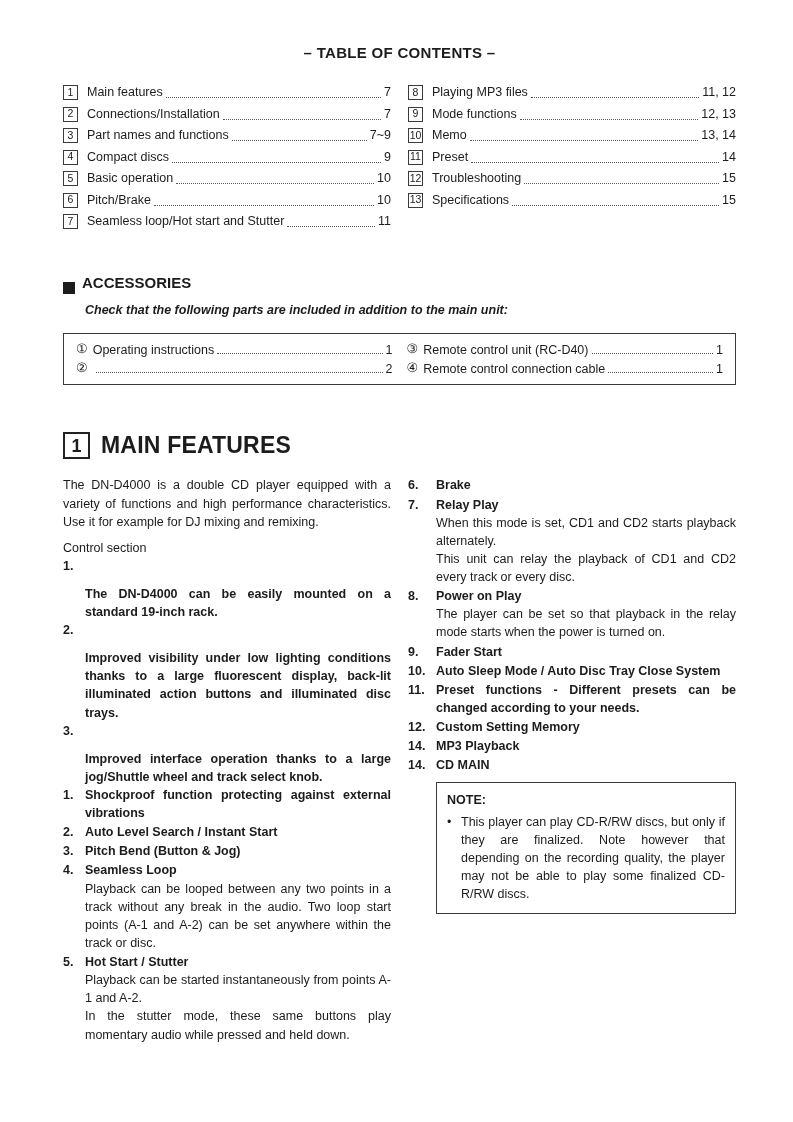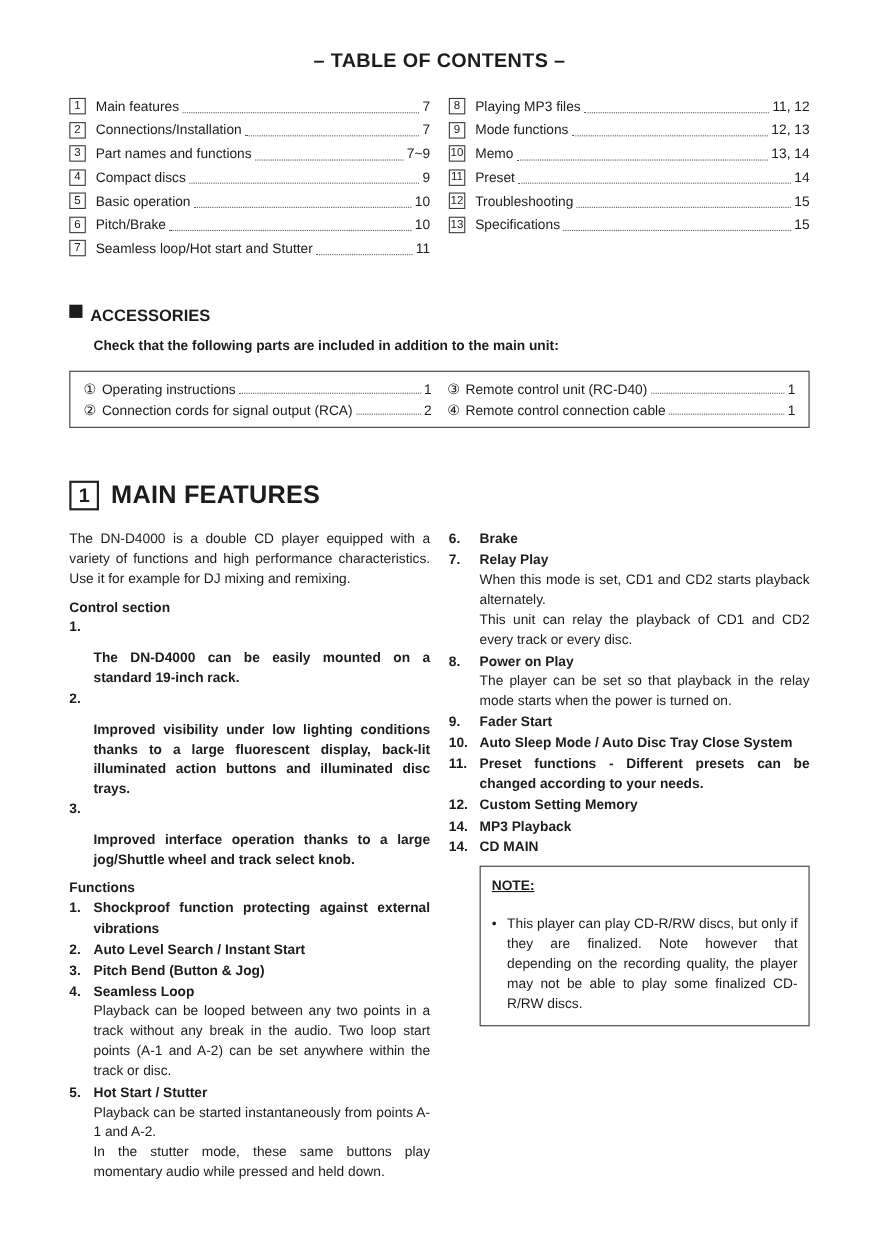--- a/index.html
+++ b/index.html
@@ -15,21 +15,21 @@
     line-height: 1.45;
     padding: 42px 57px 0 63px;
     overflow: hidden;
     position: relative;
   }
 
   
   .toc-title {
     text-align: center;
     font-weight: bold;
-    font-size: 18px;
+    font-size: 15px;
     letter-spacing: 0.3px;
     margin-bottom: 18px;
   }
   .toc-cols { display: flex; gap: 17px; }
   .toc-col { flex: 1; min-width: 0; }
   .toc-row { display: flex; align-items: center; height: 21.5px; }
   .numbox {
     flex: 0 0 auto;
     width: 15px; height: 15px;
     border: 1px solid #3a3a3a;
@@ -42,26 +42,26 @@
     flex: 1;
     min-width: 8px;
     border-bottom: 1.5px dotted #575757;
     align-self: flex-end;
     margin: 0 3px 5px 3px;
   }
   .toc-page { white-space: nowrap; }
 
   
   .acc-heading {
-    display: flex; align-items: flex-start;
+    display: flex; align-items: flex-end;
     font-weight: bold; font-size: 15px;
     margin-top: 40px;
   }
   .acc-square { width: 12px; height: 12px; background: #1c1c1c; margin-right: 7px; }
-  .acc-intro { font-weight: bold; margin: 7px 0 0 22px; }
+  .acc-intro { font-weight: bold; margin: 7px 0 0 22px; font-style: italic; }
   .acc-box {
     border: 1px solid #3a3a3a;
     margin-top: 14px;
     padding: 6px 12px;
     display: flex; gap: 14px;
   }
   .acc-col { flex: 1; min-width: 0; }
   .acc-row { display: flex; align-items: center; height: 19px; }
   .circ-num { flex: 0 0 auto; margin-right: 5px; font-size: 13px; }
 
@@ -72,41 +72,41 @@
     border: 2px solid #222222;
     display: flex; align-items: center; justify-content: center;
     font-size: 18px; font-weight: bold;
   }
   .mf-title { font-size: 23px; font-weight: bold; letter-spacing: 0.2px; }
 
   .mf-cols { display: flex; gap: 17px; margin-top: 14px; }
   .mf-col { flex: 1; min-width: 0; }
 
   .mf-intro { text-align: justify; }
-  .sub-heading { font-weight: bold; margin-top: 8px; }
+  .sub-heading { font-weight: normal; margin-top: 8px; }
 
   .ctl-item { display: flex; font-weight: bold; }
   .ctl-num { flex: 0 0 22px; }
   .ctl-text { flex: 1; text-align: justify; margin-top: 28px; }
 
   .fn-item { margin-bottom: 1px; }
   .fn-head { display: flex; font-weight: bold; }
   .fn-num { flex: 0 0 22px; }
   .mf-col-right .fn-num { flex-basis: 28px; }
   .fn-title { flex: 1; text-align: justify; }
   .fn-body { margin-left: 22px; text-align: justify; }
   .mf-col-right .fn-body { margin-left: 28px; }
 
   
   .note-box {
     border: 1px solid #3a3a3a;
     margin: 8px 0 0 28px;
     padding: 8px 10px 10px 10px;
   }
-  .note-head { font-weight: bold; margin-bottom: 17px; text-decoration: underline; }
+  .note-head { font-weight: bold; margin-bottom: 3px; }
   .note-item { display: flex; }
   .note-bullet { flex: 0 0 14px; }
   .note-text { flex: 1; text-align: justify; }
 </style>
 </head>
 <body>
 
 <div class="page">
 
   <div class="toc-title">– TABLE OF CONTENTS –</div>
@@ -209,21 +209,20 @@
   <div class="acc-box">
     <div class="acc-col">
       <div class="acc-row">
         <span class="circ-num">①</span>
         <span class="toc-label">Operating instructions</span>
         <span class="dots"></span>
         <span class="toc-page">1</span>
       </div>
       <div class="acc-row">
         <span class="circ-num">②</span>
-        <span class="toc-label">Connection cords for signal output (RCA)</span>
         <span class="dots"></span>
         <span class="toc-page">2</span>
       </div>
     </div>
     <div class="acc-col">
       <div class="acc-row">
         <span class="circ-num">③</span>
         <span class="toc-label">Remote control unit (RC-D40)</span>
         <span class="dots"></span>
         <span class="toc-page">1</span>
@@ -255,21 +254,20 @@
       </div>
       <div class="ctl-item">
         <span class="ctl-num">2.</span>
         <span class="ctl-text">Improved visibility under low lighting conditions thanks to a large fluorescent display, back-lit illuminated action buttons and illuminated disc trays.</span>
       </div>
       <div class="ctl-item">
         <span class="ctl-num">3.</span>
         <span class="ctl-text">Improved interface operation thanks to a large jog/Shuttle wheel and track select knob.</span>
       </div>
 
-      <div class="sub-heading">Functions</div>
 
       <div class="fn-item">
         <div class="fn-head">
           <span class="fn-num">1.</span>
           <span class="fn-title">Shockproof function protecting against external vibrations</span>
         </div>
       </div>
       <div class="fn-item">
         <div class="fn-head">
           <span class="fn-num">2.</span>

